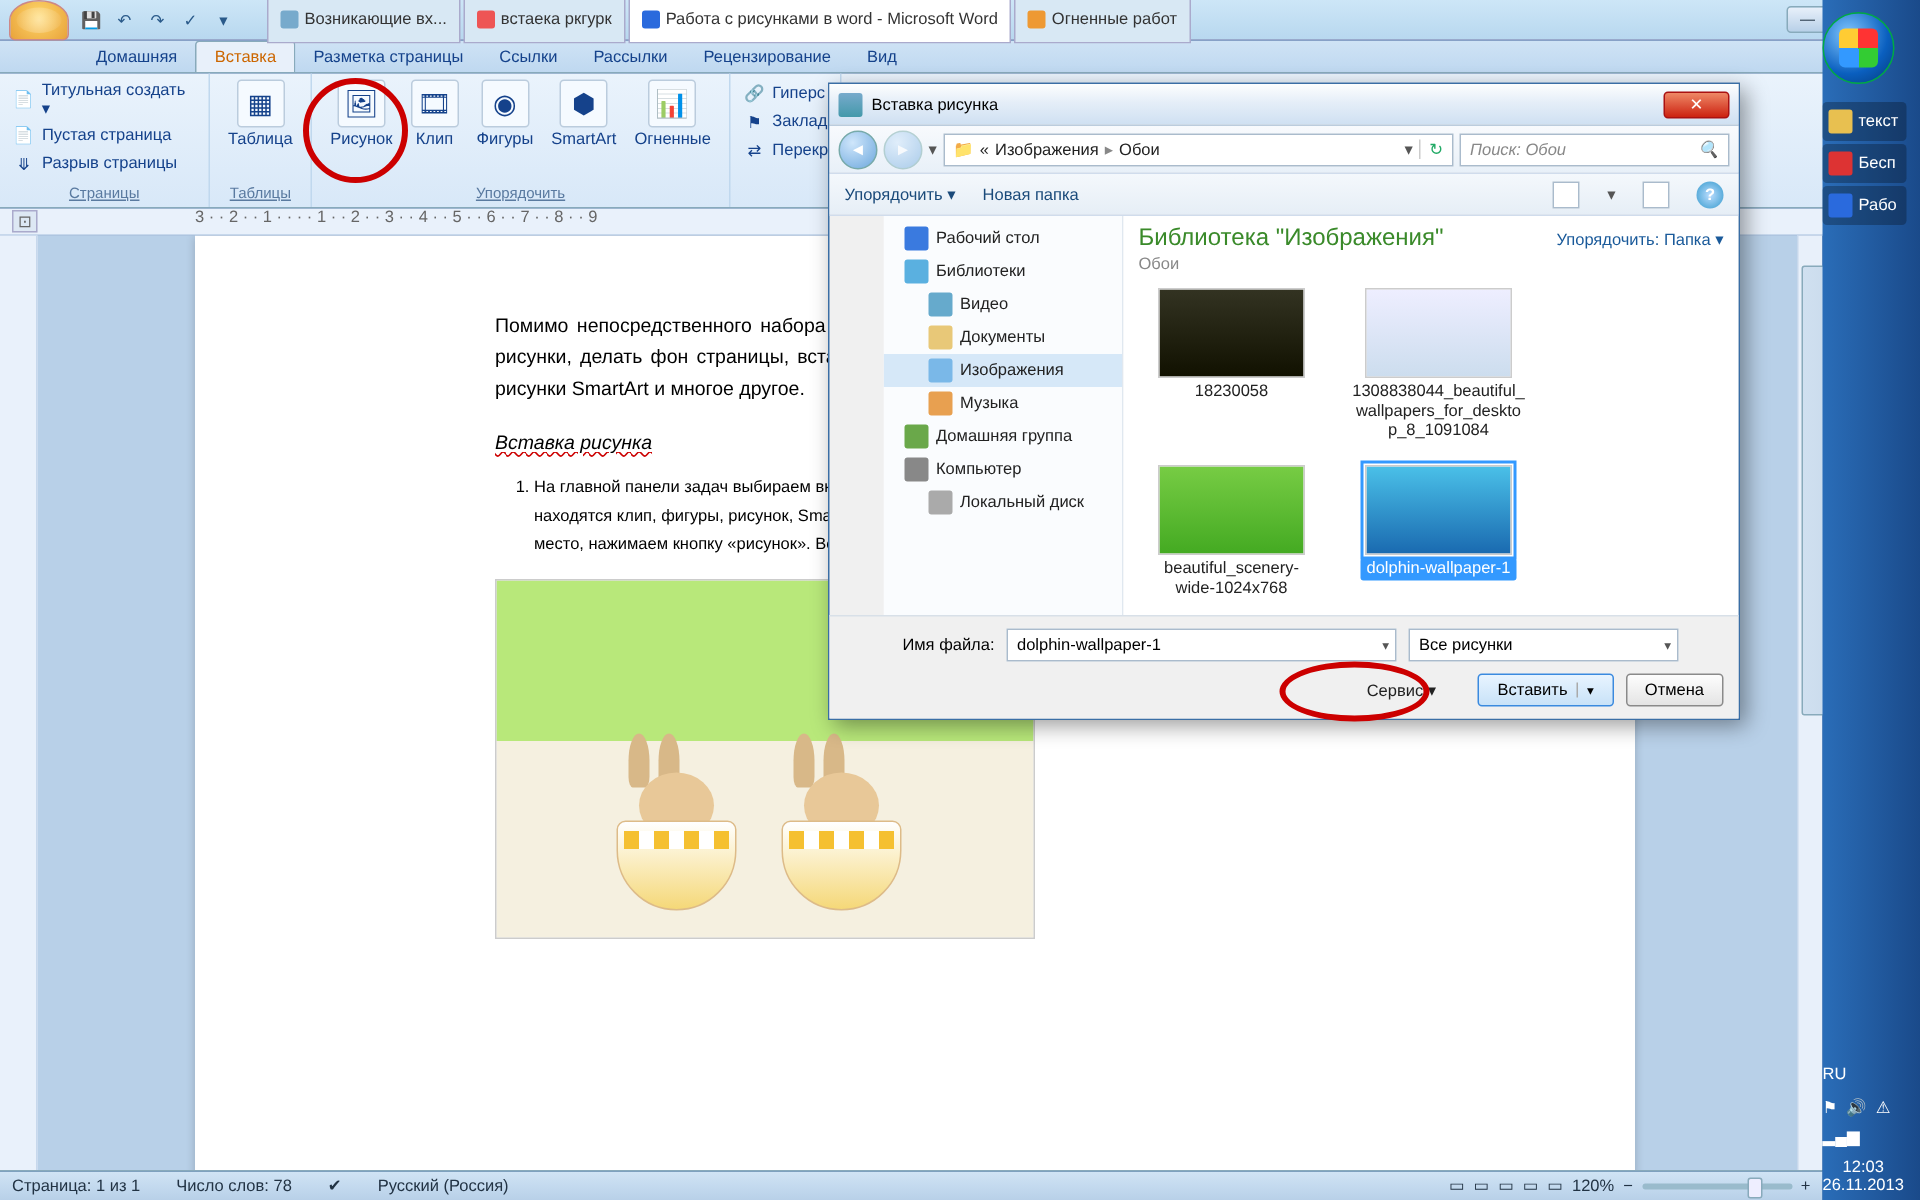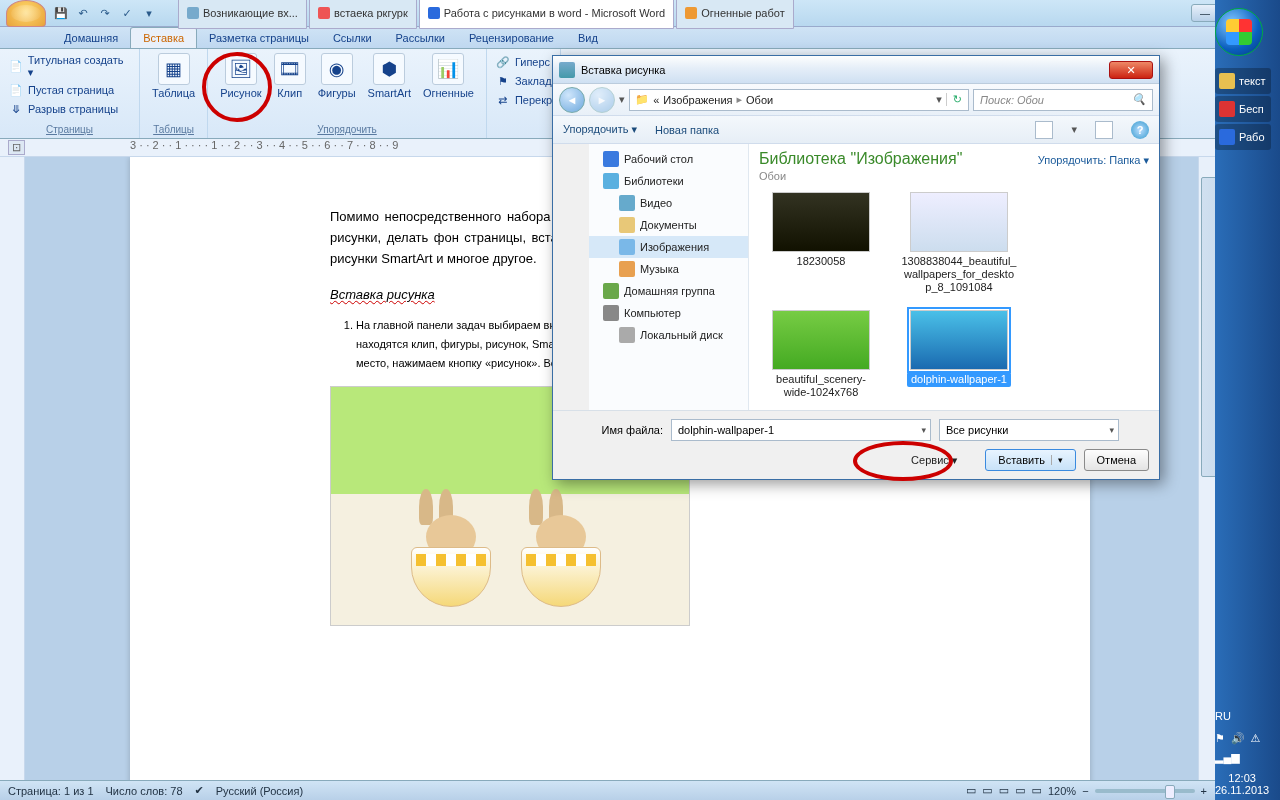--- a/index.html
+++ b/index.html
@@ -53,21 +53,21 @@
 .bunny .cup { position:absolute; bottom:0; width:80px; height:60px; background:linear-gradient(#fff,#f5d878); border-radius:6px 6px 40px 40px; border:1px solid #db8; }
 .bunny .cup::before { content:""; position:absolute; top:6px; left:4px; right:4px; height:12px; background:repeating-linear-gradient(90deg,#f5c030 0 10px,#fff 10px 20px); }
 .bunny .head { position:absolute; top:18px; left:15px; width:50px; height:44px; background:#e8c898; border-radius:50%; }
 .bunny .ear { position:absolute; top:-8px; width:14px; height:36px; background:#d8b888; border-radius:50% 50% 20% 20%; }
 
 
 .vscroll { position:absolute; right:65px; top:157px; bottom:20px; width:17px; background:#e8f0fa; border-left:1px solid #c7d8ec; }
 .vscroll .thumb { position:absolute; left:2px; right:2px; top:20px; height:300px; background:linear-gradient(90deg,#d0e0f0,#a8c0d8); border:1px solid #8ab; border-radius:2px; }
 
 
-.statusbar { position:absolute; left:0; right:65px; bottom:0; height:20px; background:linear-gradient(#d0e4f5,#b8d0e8); display:flex; align-items:center; gap:12px; padding:0 8px; font-size:10px; color:#234; border-top:1px solid #8ab; }
+.statusbar { position:absolute; left:0; right:65px; bottom:0; height:20px; background:linear-gradient(#d0e4f5,#b8d0e8); display:flex; align-items:center; gap:24px; padding:0 8px; font-size:10px; color:#234; border-top:1px solid #8ab; }
 .statusbar .right { margin-left:auto; display:flex; align-items:center; gap:6px; }
 .zoom-slider { width:100px; height:4px; background:#9bc; border-radius:2px; position:relative; }
 .zoom-slider::after { content:""; position:absolute; left:70%; top:-4px; width:8px; height:12px; background:#eef; border:1px solid #8ab; border-radius:2px; }
 
 
 .win-right { position:absolute; right:0; top:0; bottom:0; width:65px; background:linear-gradient(90deg,#2a6db8,#1a4a8a); display:flex; flex-direction:column; align-items:flex-start; padding-top:4px; color:#fff; }
 .start-orb { width:48px; height:48px; border-radius:50%; background:radial-gradient(circle at 35% 30%,#7fc6ff,#0a5fbf 60%,#053a7a); border:1px solid #0a4; margin:4px 0 10px; position:relative; }
 .start-orb::after { content:""; position:absolute; inset:10px; background:conic-gradient(#f33 0 25%,#3c3 0 50%,#39f 0 75%,#fc3 0 100%); border-radius:4px; filter:blur(.3px); }
 .tray-item { width:56px; height:26px; margin:2px 0; background:#0004; border-radius:3px; display:flex; align-items:center; padding:0 4px; gap:4px; font-size:10px; }
 .tray-item .ico { width:16px; height:16px; border-radius:2px; }

